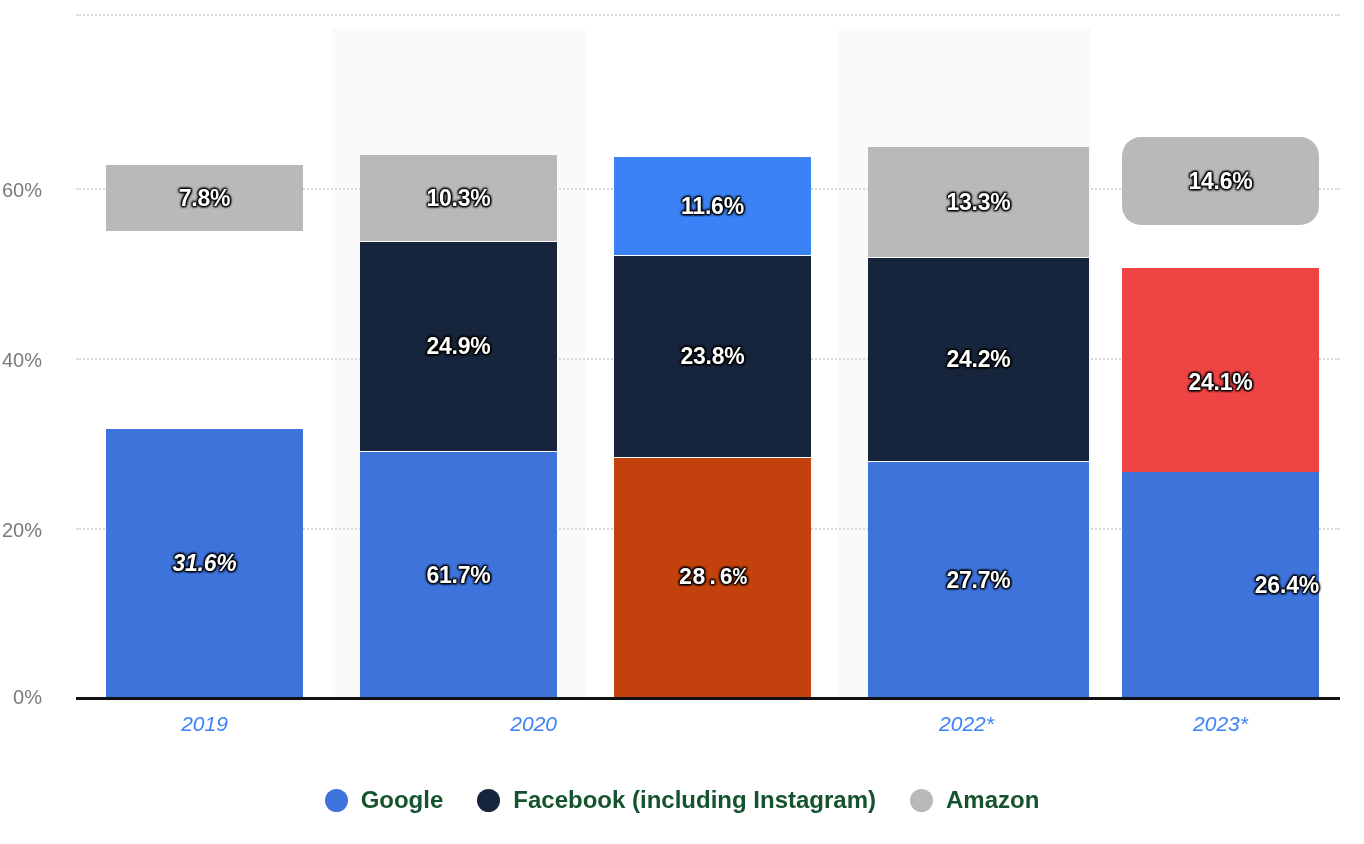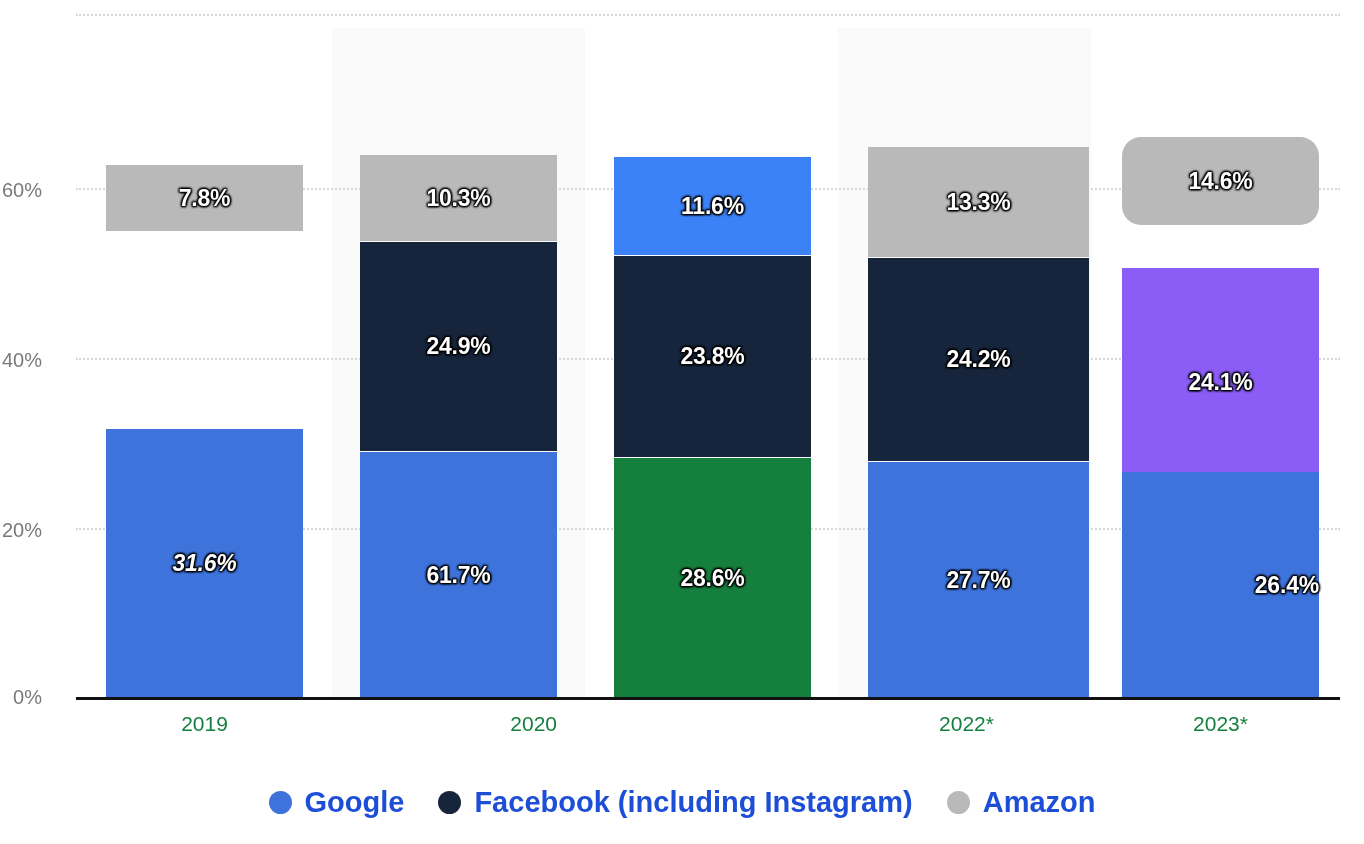--- a/index.html
+++ b/index.html
@@ -66,23 +66,24 @@
     color: #7a7a7a;
     transform: translateY(-50%);
     white-space: nowrap;
   }
 
   
   .xtick {
     position: absolute;
     top: 712px;
     font-size: 21px;
-    color: #15803d;
+    color: #3b82f6;
     text-align: center;
     white-space: nowrap;
+    font-style: italic;
   }
 
   
   .bar-group { position: absolute; }
   .seg {
     position: absolute;
     left: 0;
     right: 0;
     display: flex;
     align-items: center;
@@ -116,23 +117,23 @@
     align-items: center;
     gap: 13px;
   }
   .legend-swatch {
     width: 23px;
     height: 23px;
     border-radius: 50%;
     display: inline-block;
   }
   .legend-label {
-    font-size: 29px;
+    font-size: 24px;
     font-weight: bold;
-    color: #1d4ed8;
+    color: #14532d;
     white-space: nowrap;
   }
 </style>
 </head>
 <body>
 
 <div id="chart-root">
 
   <div class="plot-area">
 
@@ -170,42 +171,42 @@
       </div>
     </div>
 
     <div class="bar-group" style="left:538px; width:197px; top:0; height:698px;">
       <div class="seg" style="top:157px; height:98px; background:#3b82f6;">
         <span class="seg-label">11.6%</span>
       </div>
       <div class="seg" style="top:256px; height:201px; background:#16253b;">
         <span class="seg-label">23.8%</span>
       </div>
-      <div class="seg" style="top:458px; height:240px; background:#15803d;">
+      <div class="seg" style="top:458px; height:240px; background:#c2410c;font-family:Liberation Mono, monospace;">
         <span class="seg-label">28.6%</span>
       </div>
     </div>
 
     <div class="bar-group" style="left:792px; width:221px; top:0; height:698px;">
       <div class="seg" style="top:147px; height:110px; background:#b9b9b9;">
         <span class="seg-label">13.3%</span>
       </div>
       <div class="seg" style="top:258px; height:203px; background:#16253b;">
         <span class="seg-label">24.2%</span>
       </div>
       <div class="seg" style="top:462px; height:236px; background:#3d73db;">
         <span class="seg-label">27.7%</span>
       </div>
     </div>
 
     <div class="bar-group" style="left:1046px; width:197px; top:0; height:698px;">
       <div class="seg" style="top:137px; height:88px; background:#b9b9b9;border-radius:19px;">
         <span class="seg-label">14.6%</span>
       </div>
-      <div class="seg" style="top:268px; height:228px; background:#8b5cf6;text-align:center;">
+      <div class="seg" style="top:268px; height:228px; background:#ef4444;text-align:center;">
         <span class="seg-label">24.1%</span>
       </div>
       <div class="seg" style="top:472px; height:226px; background:#3d73db;justify-content:flex-end;">
         <span class="seg-label">26.4%</span>
       </div>
     </div>
 
     <div class="axis-zero" style="top:697px;"></div>
 
     <div class="xtick" style="left:30px; width:197px;">2019</div>

